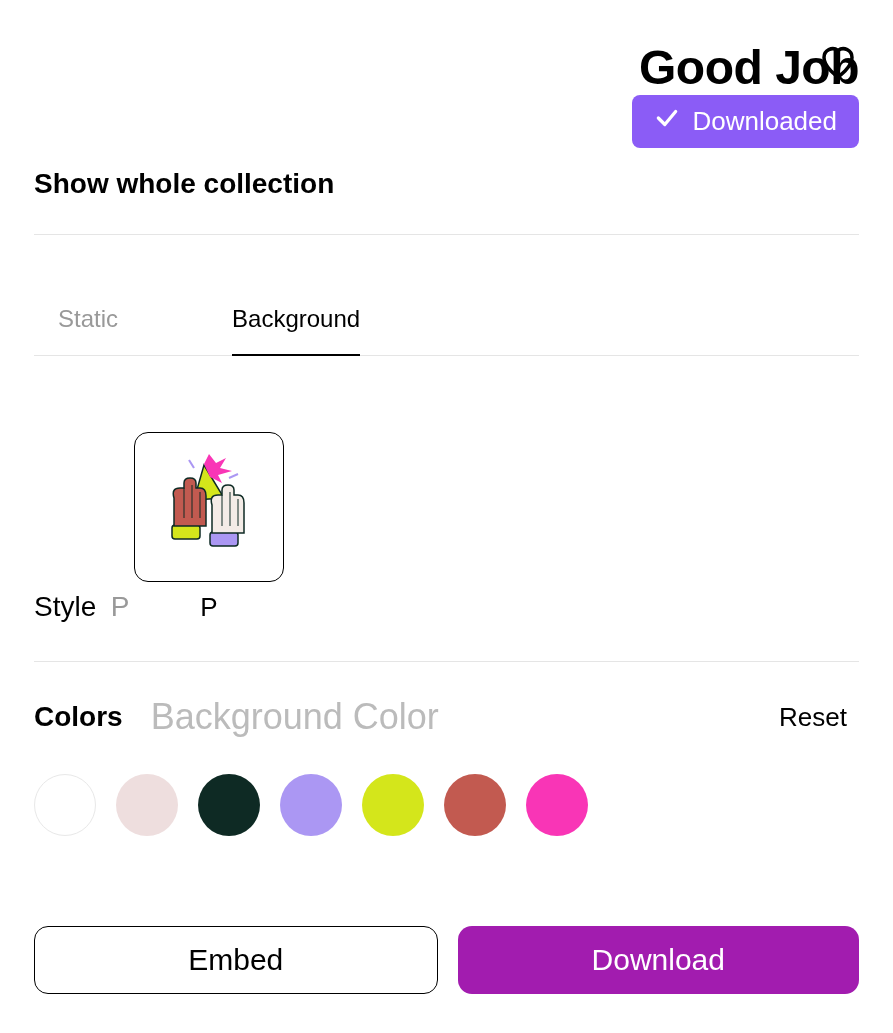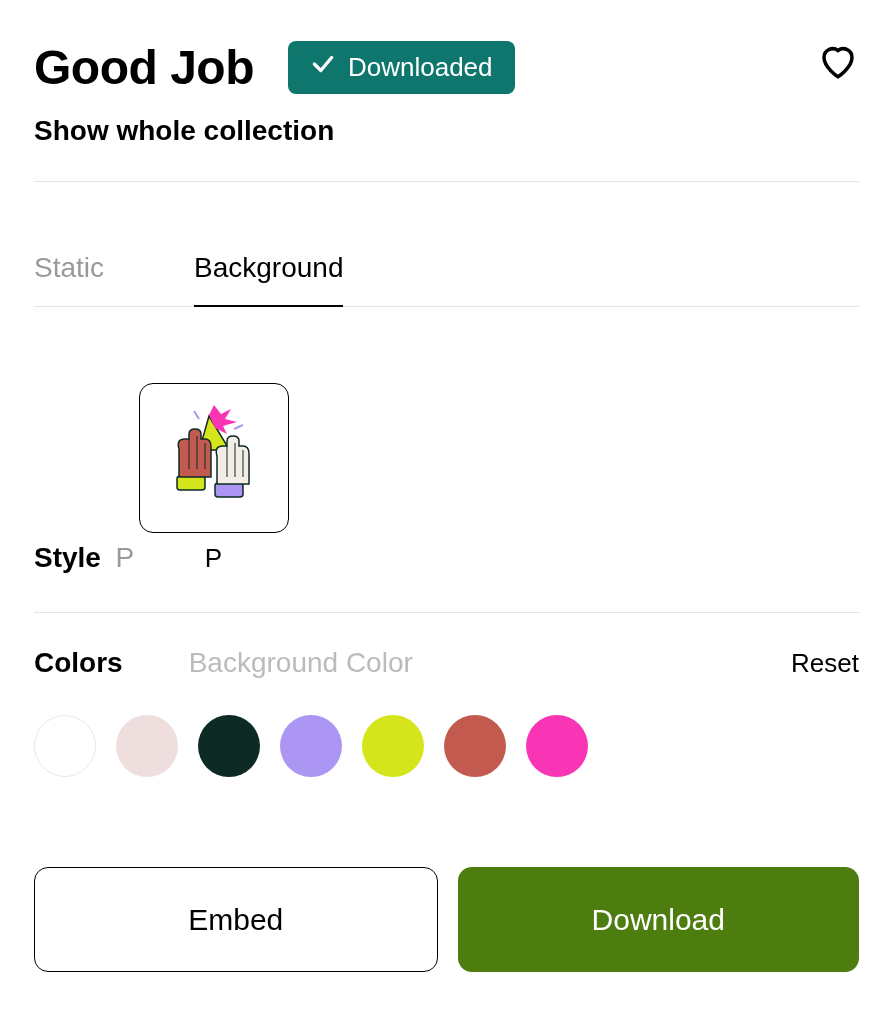--- a/index.html
+++ b/index.html
@@ -10,31 +10,32 @@
     body {
       font-family: -apple-system, BlinkMacSystemFont, "Segoe UI", Arial, sans-serif;
       background: #fff;
       width: 893px;
       height: 1033px;
       padding: 40px 34px;
       color: #000;
     }
     .header-row {
       display: flex;
-      align-items: center;
+      align-items: flex-end;
       position: relative;
       margin-bottom: 20px;
+      flex-direction: column;
     }
     .title {
       font-size: 48px;
       font-weight: 800;
       letter-spacing: -0.5px;
     }
     .downloaded-badge {
-      background: #0f766e;
+      background: #8b5cf6;
       color: #fff;
       font-size: 26px;
       font-weight: 500;
       padding: 10px 22px;
       border-radius: 8px;
       margin-left: 34px;
       display: inline-flex;
       align-items: center;
       gap: 12px;
     }
@@ -63,45 +64,46 @@
       border-top: 1px solid #e5e5e5;
       margin: 0;
     }
     .tabs {
       display: flex;
       gap: 90px;
       margin-top: 70px;
       border-bottom: 1px solid #e5e5e5;
     }
     .tab {
-      font-size: 28px;
+      font-size: 24px;
       padding-bottom: 22px;
       cursor: pointer;
       color: #999;
       position: relative;
+      margin-left: 24px;
     }
     .tab.active {
       color: #000;
       font-weight: 500;
     }
     .tab.active::after {
       content: "";
       position: absolute;
       left: 0;
       right: 0;
       bottom: -1px;
       height: 2px;
       background: #000;
     }
     .style-section {
       margin-top: 50px;
     }
     .style-label {
       font-size: 28px;
-      font-weight: 700;
+      font-weight: 400;
       display: inline-block;
     }
     .style-value {
       font-size: 28px;
       color: #999;
       margin-left: 10px;
       display: inline-block;
     }
     .style-thumb-wrap {
       margin-top: 26px;
@@ -128,35 +130,34 @@
       margin-top: 10px;
     }
     .divider2 {
       margin-top: 38px;
     }
     .colors-row {
       display: flex;
       align-items: center;
       margin-top: 34px;
       position: relative;
-      gap: 38px;
     }
     .colors-label {
       font-size: 28px;
       font-weight: 800;
     }
     .bgcolor-label {
-      font-size: 28px;
+      font-size: 36px;
       color: #bbb;
       margin-left: 28px;
       cursor: pointer;
     }
     .reset-link {
       position: absolute;
-      right: 0;
+      right: 12px;
       font-size: 26px;
       cursor: pointer;
     }
     .swatch-row {
       display: flex;
       gap: 20px;
       margin-top: 36px;
     }
     .swatch {
       width: 62px;
@@ -167,36 +168,36 @@
     .swatch.bordered {
       border: 1px solid #e8e8e8;
     }
     .action-row {
       display: flex;
       gap: 20px;
       margin-top: 90px;
     }
     .btn {
       flex: 1;
-      height: 105px;
+      height: 68px;
       border-radius: 14px;
       font-size: 30px;
       font-weight: 500;
       display: flex;
       align-items: center;
       justify-content: center;
       cursor: pointer;
     }
     .btn-outline {
       background: #fff;
       border: 1.5px solid #000;
       color: #000;
     }
     .btn-solid {
-      background: #4d7c0f;
+      background: #a21caf;
       color: #fff;
       border: none;
     }
   </style>
 </head>
 <body>
 
 <div class="header-row">
   <div class="title">Good Job</div>
   <div class="downloaded-badge">

